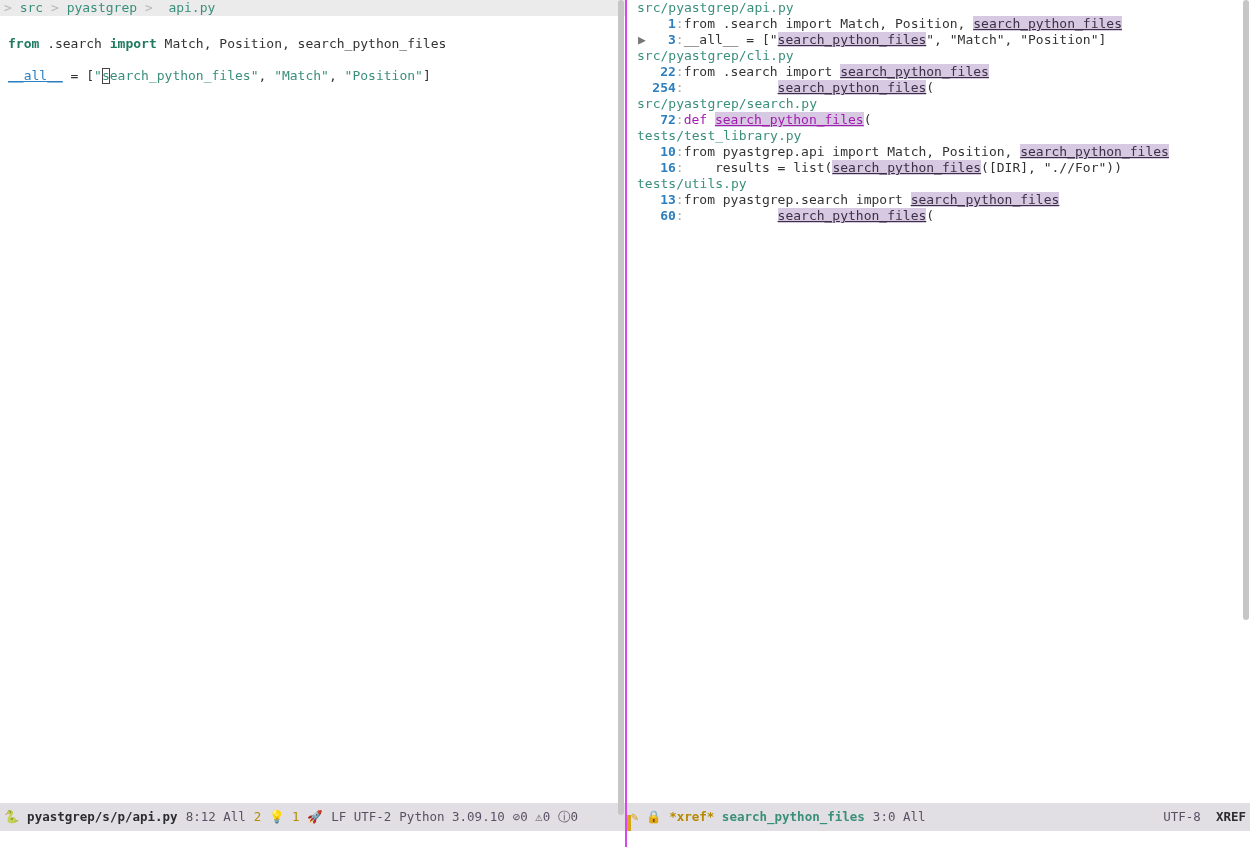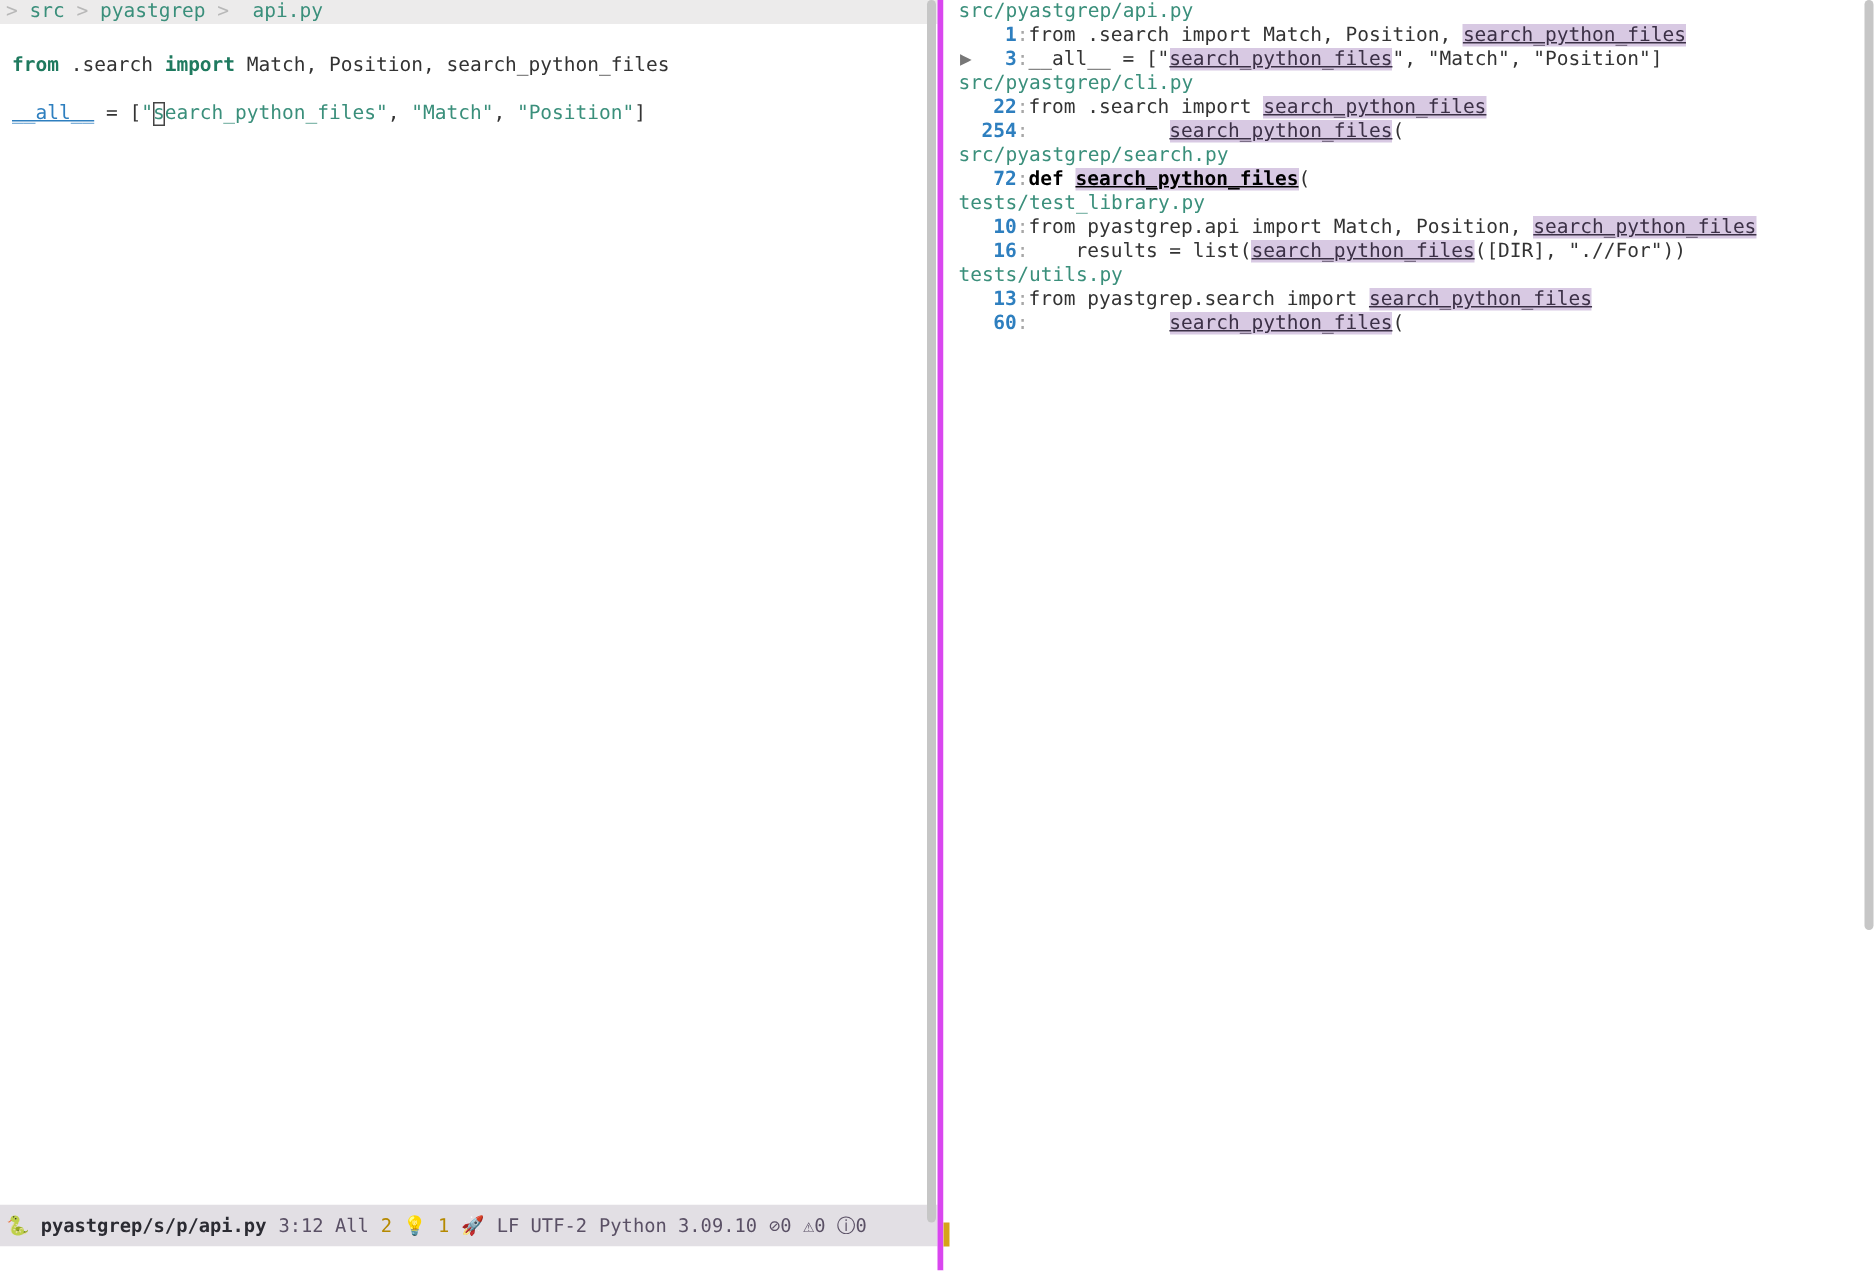--- a/index.html
+++ b/index.html
@@ -84,21 +84,21 @@
     position: absolute;
     right: 1px;
     top: 0;
     width: 6px;
     height: 100%;
     background: #c6c6c6;
     border-radius: 3px;
   }
   .scrollbar-v.short .thumb { height: 620px; }
   
-  .right-pane { border-left: 4px solid #d946ef; }
+  .right-pane { border-left: 2px solid #d946ef; }
   .right-accent {
     position: absolute;
     left: 0;
     width: 4px;
     height: 16px;
     background: #d6a31a;
     bottom: 16px;
   }
   
   .xref {
@@ -106,21 +106,21 @@
     background: #ffffff;
     white-space: pre;
     padding: 0;
     font-size: 13px;
   }
   .xref .file { color: #3a8f7b; padding-left: 10px; display:block; }
   .xref .row { display: block; padding-left: 0; margin-left: 11px; }
   .xref .ln { color: #2e7fbf; font-weight: 600; }
   .xref .colon { color: #a7a7a7; }
   .xref .match { background: #d8c9e3; color: #3b3046; text-decoration: underline; }
-  .xref .def { color: #000000; font-weight: 700; }
+  .xref .def { color: #a21caf; font-weight: 400; }
   .xref .tri { color: #777; }
   .xref .current .ln { color: #2e7fbf; }
   .xref .lnw { display:inline-block; width: 30px; text-align: right; }
   .modeline-right { }
   .modeline .bufname { color: #b58900; font-weight: 600; }
   .modeline .query { color: #3a8f7b; font-weight: 600; }
   .modeline .right-group { margin-left: auto; }
   .dot-yellow { color:#d6a31a; }
   .dot-orange { color:#d6741a; }
   .rocket { color:#5a5065; }
@@ -140,35 +140,40 @@
     </div>
 
     <div class="scrollbar-v">
       <div class="track">
           <div class="thumb"></div>
         </div>
     </div>
 
     <div class="modeline">
       <span><span class="icon">🐍</span> <span class="fname">pyastgrep/s/p/api.py</span></span>
-      <span>3:12 All</span>
+      <span>8:12 All</span>
       <span><span class="warn">2</span> <span class="icon">💡</span> <span class="warn">1</span></span>
       <span class="rocket icon">🚀</span>
       <span>LF UTF-2</span>
       <span>Python 3.09.10</span>
       <span><span class="circbadge">⊘</span><span>0</span> <span class="circbadge">⚠</span><span>0</span> <span class="circbadge">ⓘ</span><span>0</span></span>
     </div>
     <div class="minibuffer"></div>
   </div>
 
   <div class="pane right-pane">
     <div class="xref" id="xref-body"><span class="file">src/pyastgrep/api.py</span><span class="row"> <span class="lnw"><span class="ln">1</span></span><span class="colon">:</span>from .search import Match, Position, <span class="match">search_python_files</span></span><span class="row current"><span class="tri">▶</span><span class="lnw"><span class="ln">3</span></span><span class="colon">:</span>__all__ = ["<span class="match">search_python_files</span>", "Match", "Position"]</span><span class="file">src/pyastgrep/cli.py</span><span class="row"> <span class="lnw"><span class="ln">22</span></span><span class="colon">:</span>from .search import <span class="match">search_python_files</span></span><span class="row"> <span class="lnw"><span class="ln">254</span></span><span class="colon">:</span>            <span class="match">search_python_files</span>(</span><span class="file">src/pyastgrep/search.py</span><span class="row"> <span class="lnw"><span class="ln">72</span></span><span class="colon">:</span><span class="def">def </span><span class="match def">search_python_files</span>(</span><span class="file">tests/test_library.py</span><span class="row"> <span class="lnw"><span class="ln">10</span></span><span class="colon">:</span>from pyastgrep.api import Match, Position, <span class="match">search_python_files</span></span><span class="row"> <span class="lnw"><span class="ln">16</span></span><span class="colon">:</span>    results = list(<span class="match">search_python_files</span>([DIR], ".//For"))</span><span class="file">tests/utils.py</span><span class="row"> <span class="lnw"><span class="ln">13</span></span><span class="colon">:</span>from pyastgrep.search import <span class="match">search_python_files</span></span><span class="row"> <span class="lnw"><span class="ln">60</span></span><span class="colon">:</span>            <span class="match">search_python_files</span>(</span></div>
 
     <div class="scrollbar-v short">
       <div class="track">
           <div class="thumb"></div>
         </div>
     </div>
 
     <div class="right-accent"></div>
+    <div class="modeline modeline-right">
+      <span><span class="dot-yellow icon">✎</span> <span class="dot-orange icon">🔒</span> <span class="bufname">*xref*</span> <span class="query">search_python_files</span></span>
+      <span>3:0 All</span>
+      <span class="right-group"><span>UTF-8</span>&nbsp;&nbsp;<span class="fname">XREF</span></span>
+    </div>
     <div class="minibuffer"></div>
   </div>
 </div>
 
 </body></html>

